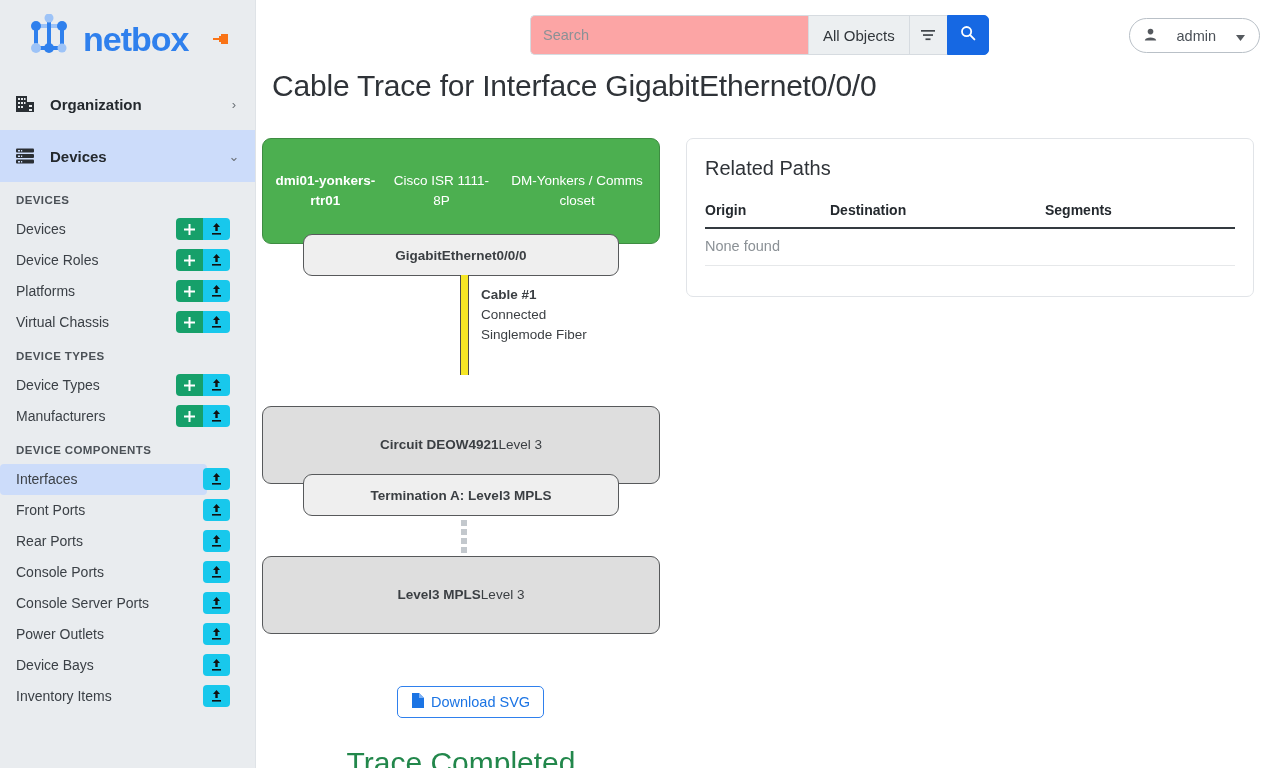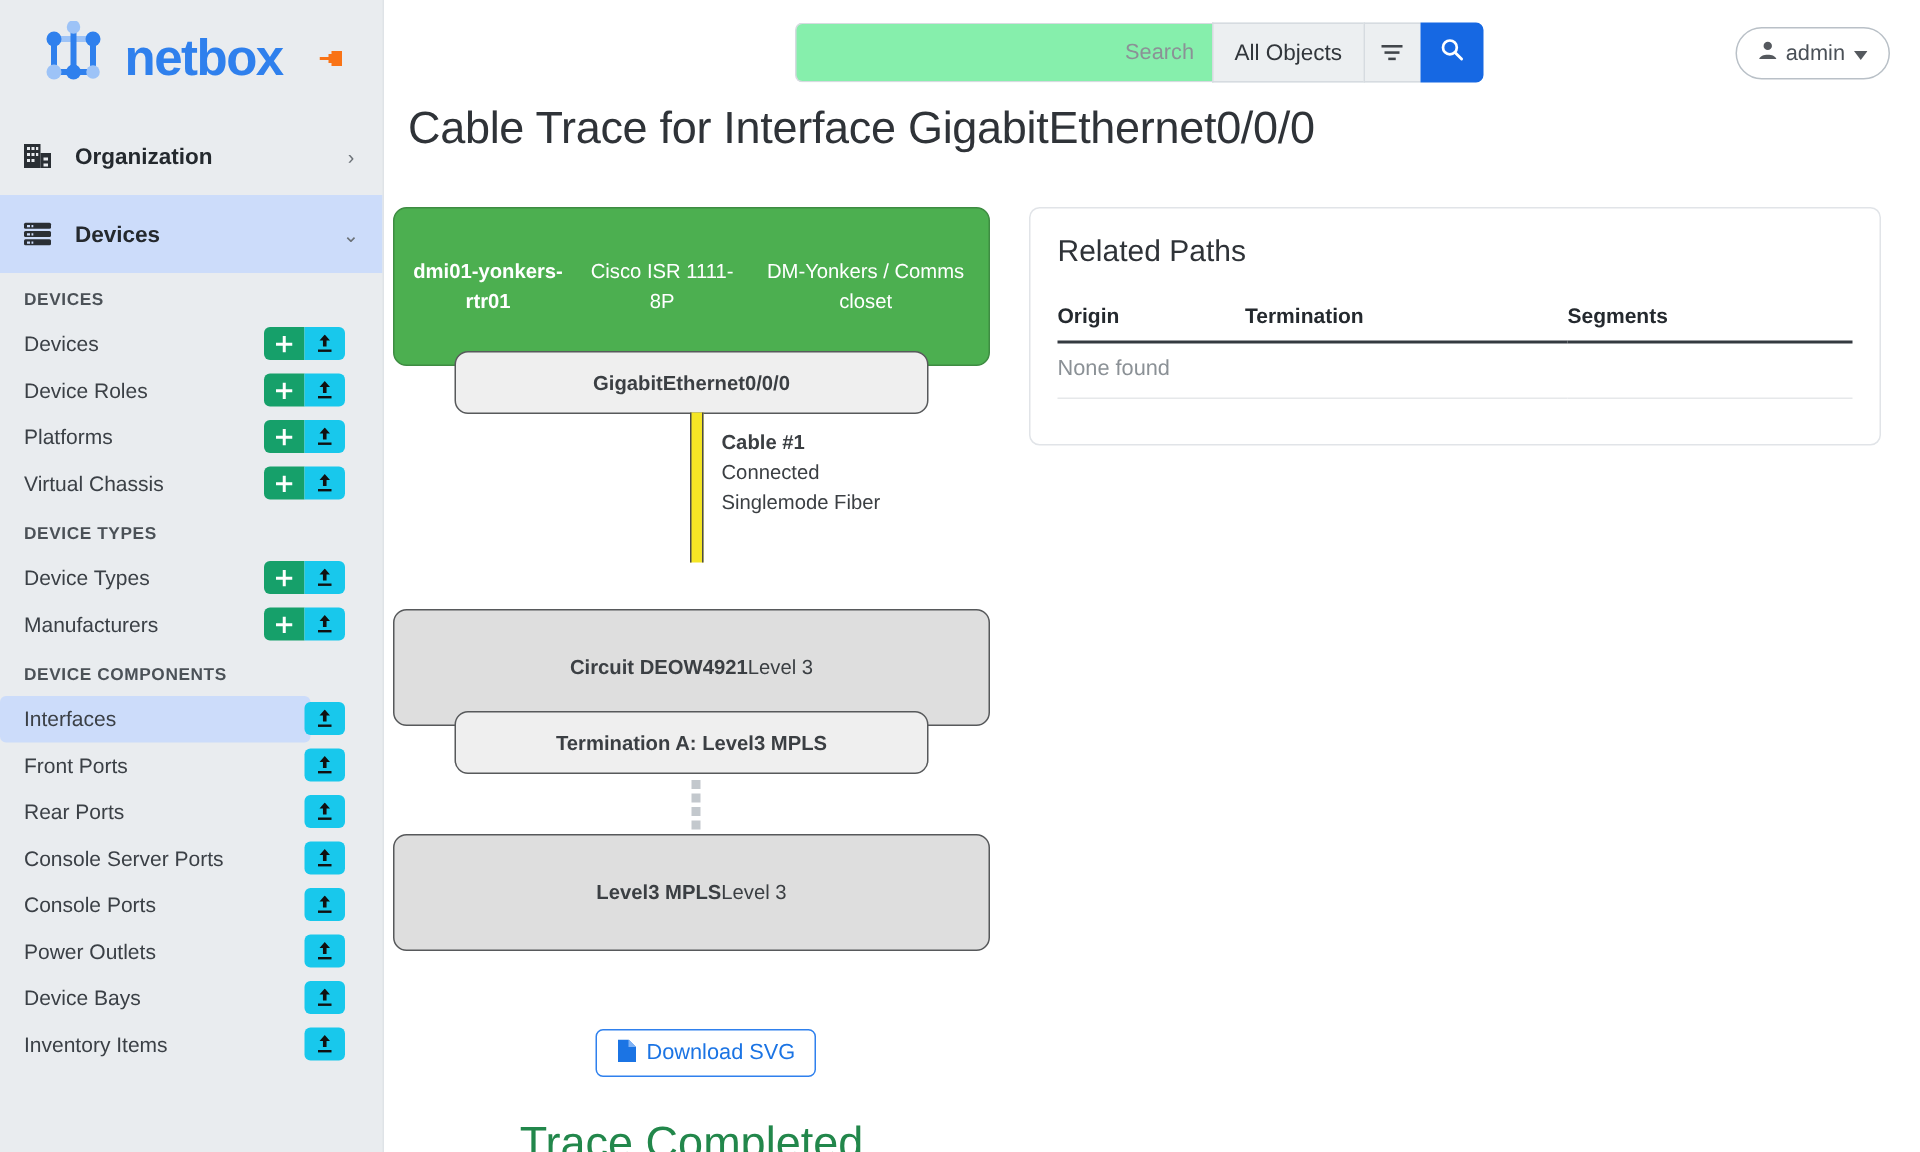--- a/index.html
+++ b/index.html
@@ -96,23 +96,22 @@
     display: flex; align-items: stretch;
     height: 40px;
     margin-left: auto; margin-right: auto;
     position: absolute; left: 274px; top: 15px;
   }
   .search-input {
     width: 278px; height: 40px;
     border: 1px solid #d6dbe0; border-right: none;
     border-radius: 5px 0 0 5px;
     padding: 0 12px; font-size: 14.5px; color: #3b4046;
-    background: #86efac; outline: none;
+    background: #fca5a5; outline: none;
     font-family: "Liberation Sans", sans-serif;
-    text-align: right;
   }
   .search-input::placeholder { color: #8b9196; }
   .search-scope {
     display: flex; align-items: center; justify-content: center;
     min-width: 100px; padding: 0 14px;
     background: #eceff1; border: 1px solid #d6dbe0; border-right: none;
     font-size: 15px; color: #31363b; cursor: pointer;
   }
   .search-filter {
     display: flex; align-items: center; justify-content: center;
@@ -124,21 +123,21 @@
     border: 1px solid #1668e3; border-radius: 0 5px 5px 0;
     display: flex; align-items: center; justify-content: center;
     cursor: pointer;
   }
   .user-btn {
     position: absolute; right: 20px; top: 18px;
     height: 35px; min-width: 100px;
     border: 1px solid #b9c0c7; border-radius: 18px;
     background: #fff;
     display: flex; align-items: center; justify-content: center;
-    gap: 6px; padding: 0 14px; cursor: pointer;
+    gap: 20px; padding: 0 14px; cursor: pointer;
     font-size: 14.5px; color: #4a5057;
   }
 
   .page-title {
     position: absolute; left: 16px; top: 69px;
     font-size: 30px; font-weight: 400; color: #2f3338;
     letter-spacing: -.2px;
   }
 
   .content { position: absolute; left: 0; top: 120px; right: 0; bottom: 0; }
@@ -487,34 +486,34 @@
         <span class="bp-imp solo">
             <svg width="11" height="12" viewBox="0 0 11 12">
               <path d="M5.5 0 L9 4 H6.7 V8 H4.3 V4 H2 Z" fill="#111"></path>
               <rect x="1" y="10" width="9" height="1.6" fill="#111"></rect>
             </svg>
           </span>
       </div>
     </div>
     <div class="rowwrap">
       <div class="menu-row">
+        <span class="ml">Console Ports</span>
+      </div>
+      <div class="btn-pair" style="top:4px">
+        <span class="bp-imp solo">
+            <svg width="11" height="12" viewBox="0 0 11 12">
+              <path d="M5.5 0 L9 4 H6.7 V8 H4.3 V4 H2 Z" fill="#111"></path>
+              <rect x="1" y="10" width="9" height="1.6" fill="#111"></rect>
+            </svg>
+          </span>
+      </div>
+    </div>
+    <div class="rowwrap">
+      <div class="menu-row">
         <span class="ml">Console Server Ports</span>
-      </div>
-      <div class="btn-pair" style="top:4px">
-        <span class="bp-imp solo">
-            <svg width="11" height="12" viewBox="0 0 11 12">
-              <path d="M5.5 0 L9 4 H6.7 V8 H4.3 V4 H2 Z" fill="#111"></path>
-              <rect x="1" y="10" width="9" height="1.6" fill="#111"></rect>
-            </svg>
-          </span>
-      </div>
-    </div>
-    <div class="rowwrap">
-      <div class="menu-row">
-        <span class="ml">Console Ports</span>
       </div>
       <div class="btn-pair" style="top:4px">
         <span class="bp-imp solo">
             <svg width="11" height="12" viewBox="0 0 11 12">
               <path d="M5.5 0 L9 4 H6.7 V8 H4.3 V4 H2 Z" fill="#111"></path>
               <rect x="1" y="10" width="9" height="1.6" fill="#111"></rect>
             </svg>
           </span>
       </div>
     </div>
@@ -661,21 +660,21 @@
           <div class="trace-done">Trace Completed</div>
         </div>
       </div>
 
       <section class="card">
         <div class="card-title">Related Paths</div>
         <table class="tbl">
           <thead>
             <tr>
               <th class="c1">Origin</th>
-              <th class="c2">Termination</th>
+              <th class="c2">Destination</th>
               <th class="c3">Segments</th>
             </tr>
           </thead>
           <tbody>
             <tr>
               <td colspan="3">None found</td>
             </tr>
           </tbody>
         </table>
       </section>

